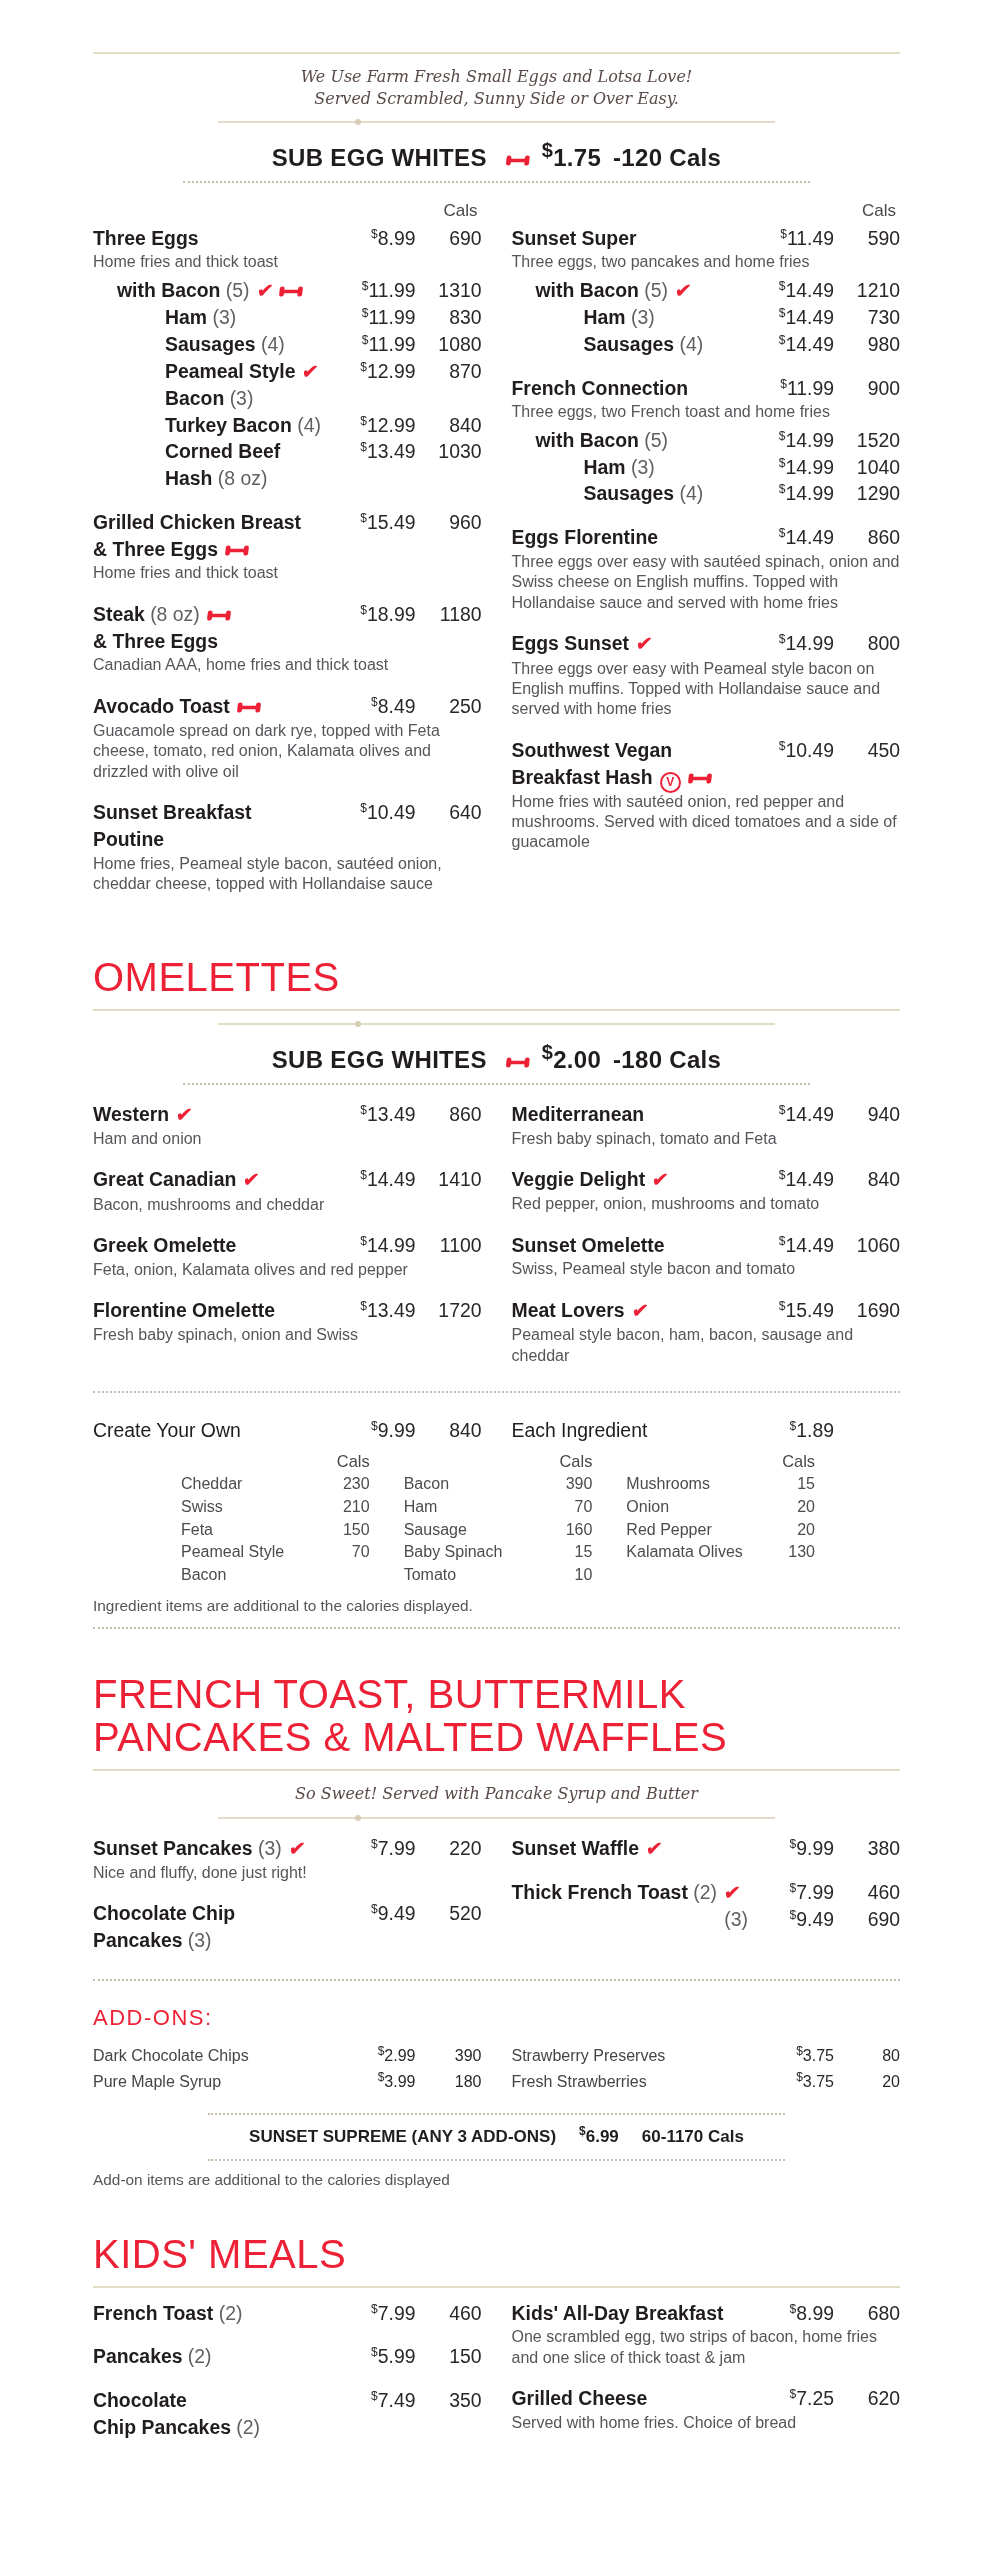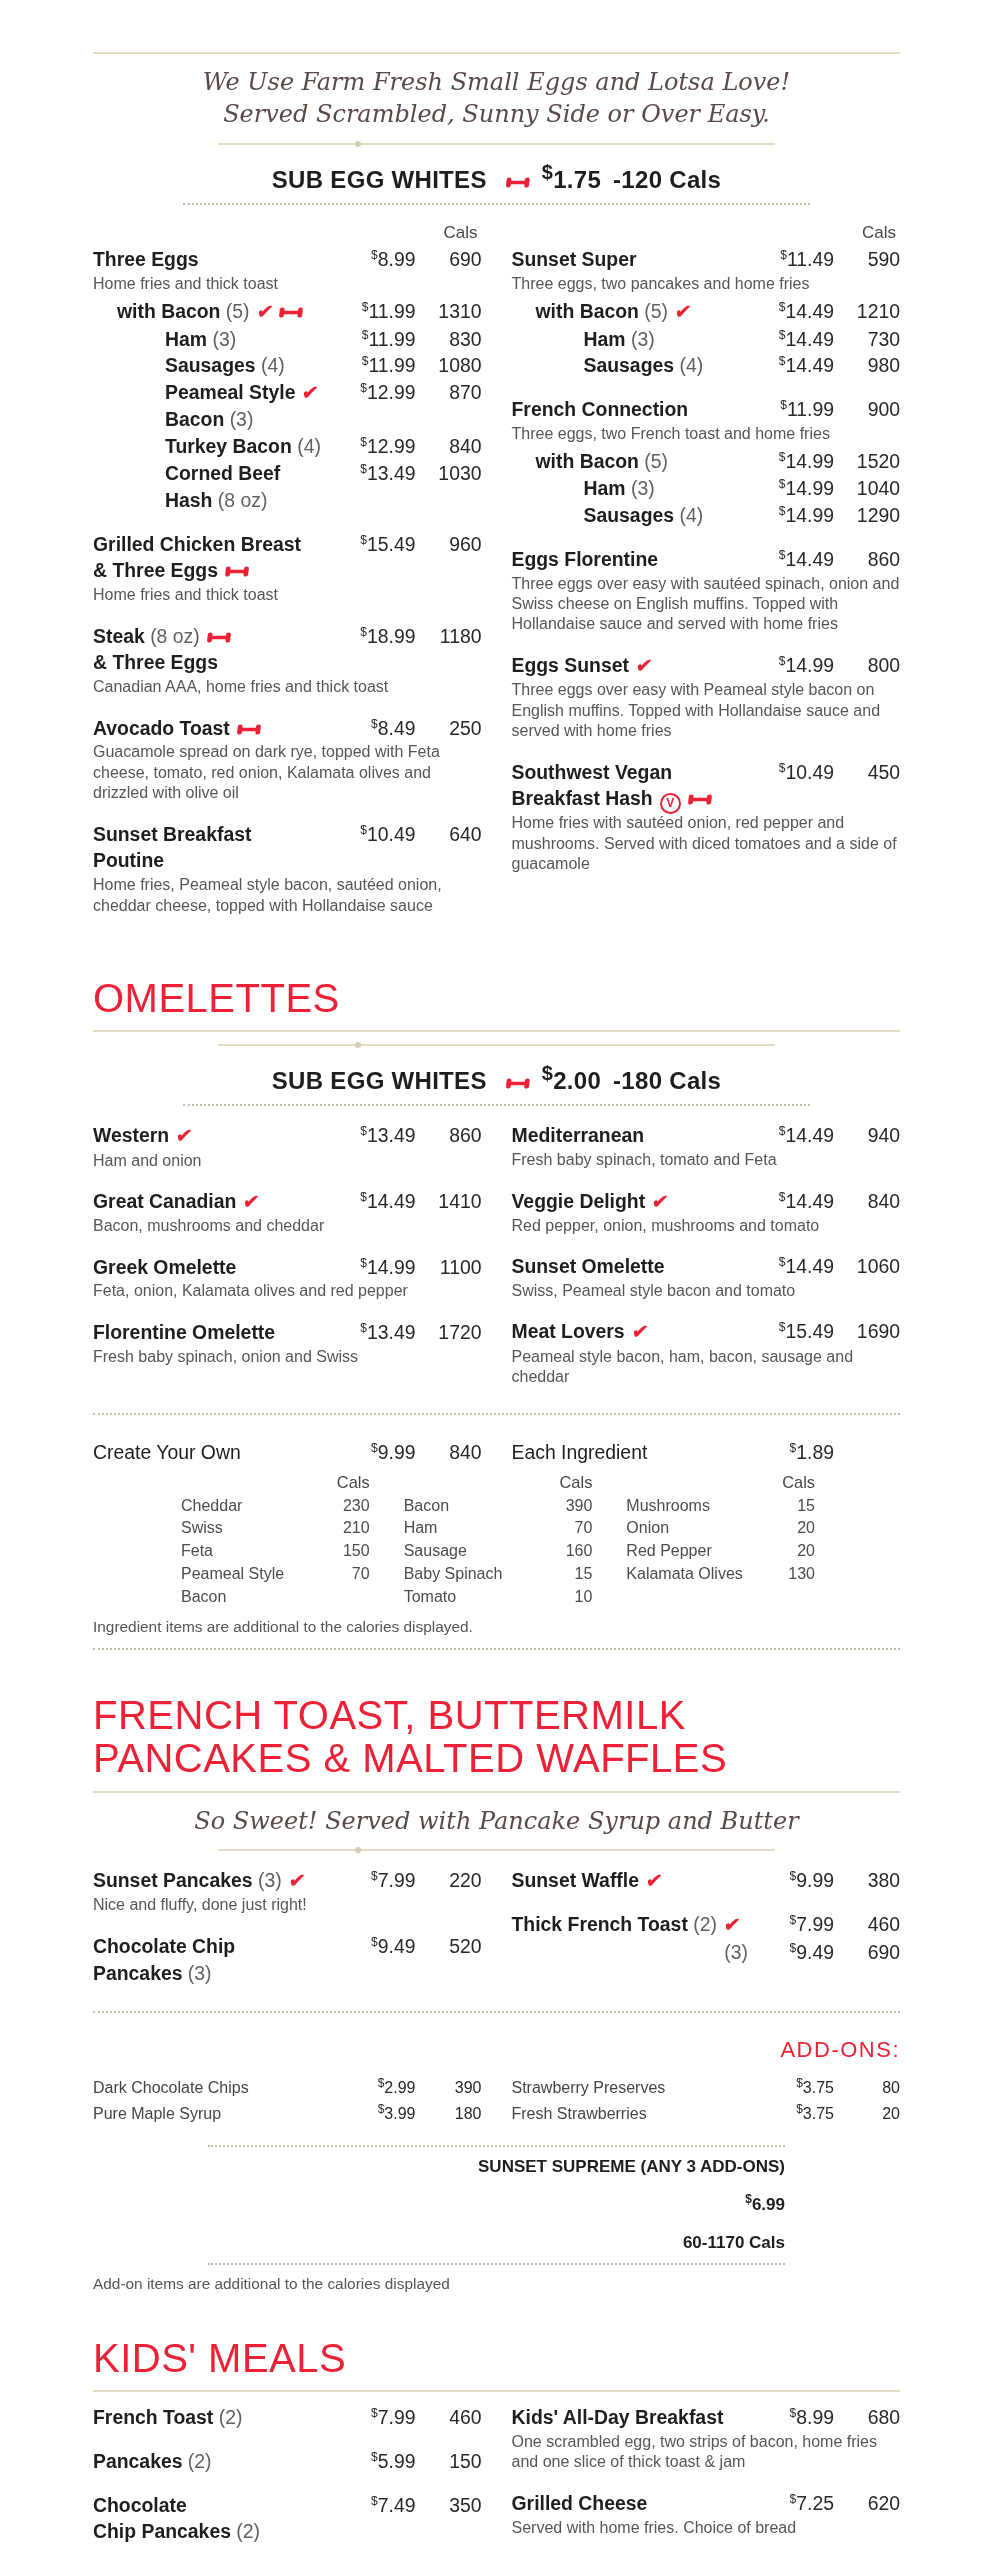--- a/index.html
+++ b/index.html
@@ -11,21 +11,21 @@
     --dot:#c6beaa;
     --barbg:#e5dfcc;
   }
   html,body{margin:0;padding:0;background:#ffffff;}
   body{width:995px;font-family:"Liberation Sans",sans-serif;color:var(--ink);}
   .page{padding:42px 95px 48px 93px;}
   section.sec{margin-bottom:44px;}
   .sec-title{margin:0;color:var(--red);font-size:40px;font-weight:500;line-height:1.08;letter-spacing:0.5px;}
   .sec-title .t-line{display:block;}
   .title-rule{border:0;height:2px;background:var(--beige);margin:10px 0 12px;}
-  .tagline{text-align:center;font-family:"DejaVu Serif",serif;font-style:italic;color:#594a48;font-size:24px;line-height:1.35;margin:2px 0 0;}
+  .tagline{text-align:center;font-family:"DejaVu Serif",serif;font-style:italic;color:#594a48;font-size:16px;line-height:1.35;margin:2px 0 0;}
   .tag-rule{position:relative;width:557px;height:2px;background:var(--beige);margin:12px auto 16px;}
   .tag-rule::before{content:"";position:absolute;left:137px;top:-2px;width:6px;height:6px;border-radius:50%;background:#d6cdb4;}
   .sub-banner{display:flex;justify-content:center;align-items:baseline;gap:12px;width:627px;margin:0 auto 16px;padding-bottom:9px;border-bottom:2px dotted var(--dot);font-size:24px;font-weight:700;letter-spacing:0.3px;}
   .sb-cals{font-weight:700;text-align:right;}
   .cols{display:grid;grid-template-columns:1fr 1fr;column-gap:30px;align-items:start;}
   .row{display:grid;grid-template-columns:1fr 78px 58px;column-gap:8px;align-items:baseline;}
   .cals-head .cals{font-size:17px;font-weight:400;color:#47474b;text-align:right;padding-right:4px;}
   .cals-head{margin-bottom:2px;}
   .nm{font-size:19.4px;font-weight:700;line-height:1.38;color:var(--ink);}
   .nm .qty{font-weight:400;color:var(--qty);}
@@ -41,25 +41,25 @@
   .ic-dumb{display:inline-block;margin-left:7px;transform:translateY(1px) skewX(-6deg);}
   .ic-dumb svg{width:24px;height:13px;fill:var(--red);}
   .ic-vegan{display:inline-flex;align-items:center;justify-content:center;width:17px;height:17px;border:2px solid var(--red);border-radius:50%;color:var(--red);font-size:12px;font-weight:700;margin-left:7px;transform:translateY(2px);}
   .dots{border:0;border-top:2px dotted var(--dot);margin:8px 0 24px;}
   .cyo-head .nm{font-weight:400;}
   .ing-table{display:grid;grid-template-columns:1fr 1fr 1fr;column-gap:34px;margin:6px 85px 0 88px;}
   .ing-row{display:grid;grid-template-columns:1fr 46px;column-gap:6px;font-size:16px;color:#4c4c50;line-height:1.42;}
   .ing-row .ing-c{text-align:right;}
   .ing-head .ing-c{color:#47474b;font-size:16.4px;}
   .table-caption{text-align:left;font-size:15.4px;color:var(--gray);margin:10px 0 12px;}
-  .addons-head{color:var(--red);font-size:22px;font-weight:500;text-align:right;letter-spacing:1.5px;margin:6px 0 14px;}
+  .addons-head{color:var(--red);font-size:22px;font-weight:500;text-align:left;letter-spacing:1.5px;margin:6px 0 14px;}
   .addons .nm{font-weight:400;font-size:16px;color:#454549;}
   .addons .price,.addons .cals{font-size:16px;}
   .addons .item{margin:0 0 4px;}
-  .supreme{display:flex;justify-content:center;align-items:flex-end;gap:16px;width:577px;margin:16px auto 0;padding:10px 0;border-top:2px dotted var(--dot);border-bottom:2px dotted var(--dot);font-size:17px;font-weight:700;flex-direction:column;}
+  .supreme{display:flex;justify-content:center;align-items:center;gap:23px;width:577px;margin:16px auto 0;padding:10px 0;border-top:2px dotted var(--dot);border-bottom:2px dotted var(--dot);font-size:17px;font-weight:700;}
   .supreme .price,.supreme .cals-note{font-size:17px;font-weight:700;color:var(--ink);text-align:left;}
 </style>
 </head>
 <body>
 
 <div class="page" id="menu-root">
     <section class="sec">
       <div class="title-rule"></div>
       <div class="tagline">
         <div class="tag-line">We Use Farm Fresh Small Eggs and Lotsa Love!</div>

